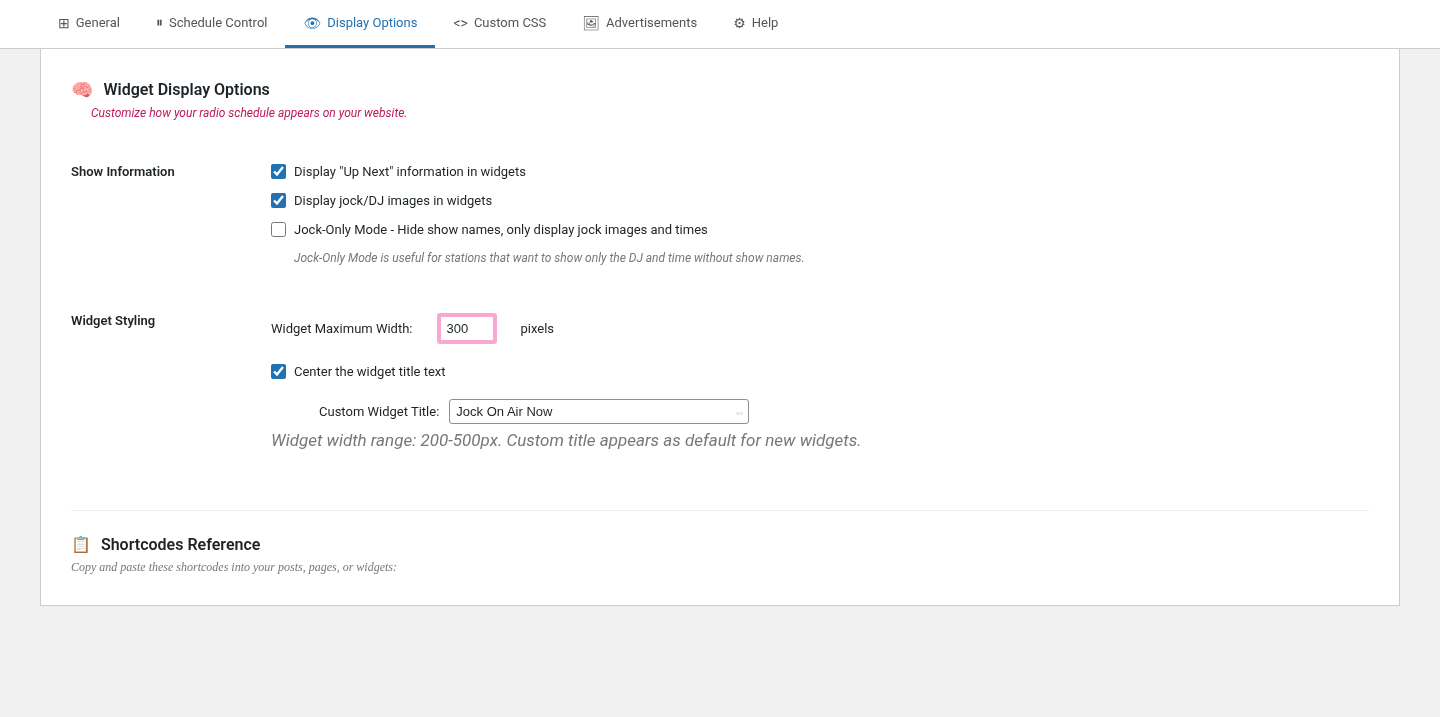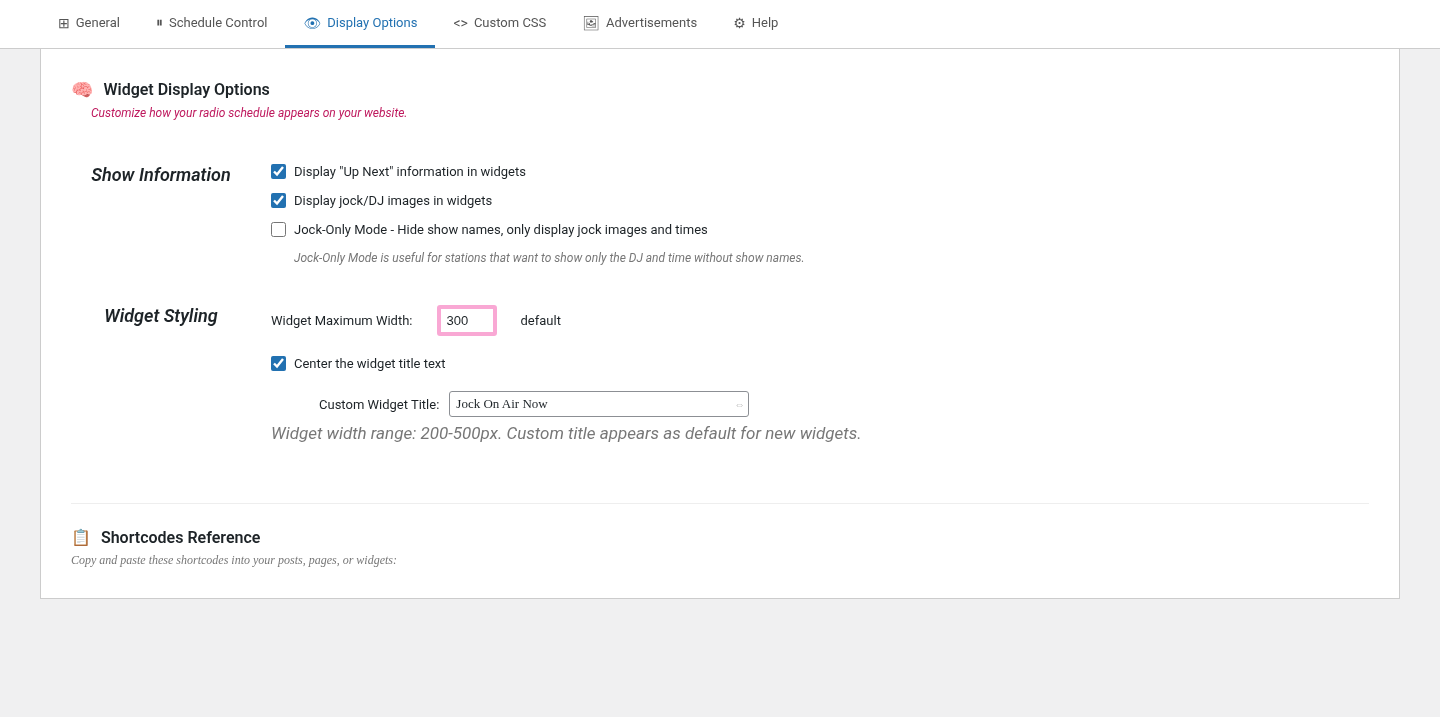--- a/index.html
+++ b/index.html
@@ -84,27 +84,26 @@
     }
 
     
     .form-table {
       width: 100%;
       border-collapse: collapse;
     }
 
     .form-table tr > th {
       width: 200px;
-      text-align: center;
+      text-align: left;
       vertical-align: top;
       padding: 20px 20px 20px 0;
-      font-size: 18px;
+      font-size: 13px;
       font-weight: 600;
       color: #1d2327;
-      font-style: italic;
     }
 
     .form-table tr > td {
       padding: 20px 0;
       vertical-align: top;
     }
 
     
     .checkbox-row {
       display: flex;
@@ -133,20 +132,21 @@
     .checkbox-hint {
       font-size: 12px;
       color: #777;
       font-style: italic;
       margin-left: 23px;
       margin-top: 2px;
     }
 
     
     .jock-only-group {
+      margin-bottom: 8px;
     }
 
     
     .input-row {
       display: flex;
       align-items: center;
       gap: 24px;
       margin-bottom: 20px;
     }
 
@@ -235,21 +235,20 @@
       right: 4px;
       top: 50%;
       transform: translateY(-50%);
       font-size: 11px;
       color: #aaa;
       pointer-events: none;
     }
 
     .input-with-icon input {
       padding-right: 34px;
-      font-family: Liberation Serif, serif;
     }
   </style>
 </head>
 <body>
 
 <div class="page-wrapper">
 
   <div class="tab-bar">
     <div class="tab-item">
       <span class="tab-icon">⊞</span>
@@ -317,21 +316,21 @@
 
         <tr>
           <th>
             <span>Widget Styling</span>
           </th>
           <td>
 
             <div class="input-row">
               <span class="input-label">Widget Maximum Width:</span>
               <input type="text" class="input-small" value="300" style="">
-              <span class="input-unit">default</span>
+              <span class="input-unit">pixels</span>
             </div>
 
             <div class="checkbox-row" style="margin-bottom: 20px;">
               <input type="checkbox" id="centertitle" checked="" style="">
               <label for="centertitle" class="checkbox-label">Center the widget title text</label>
             </div>
 
             <div class="title-input-row">
               <span class="title-input-label">Custom Widget Title:</span>
               <div class="input-with-icon">

